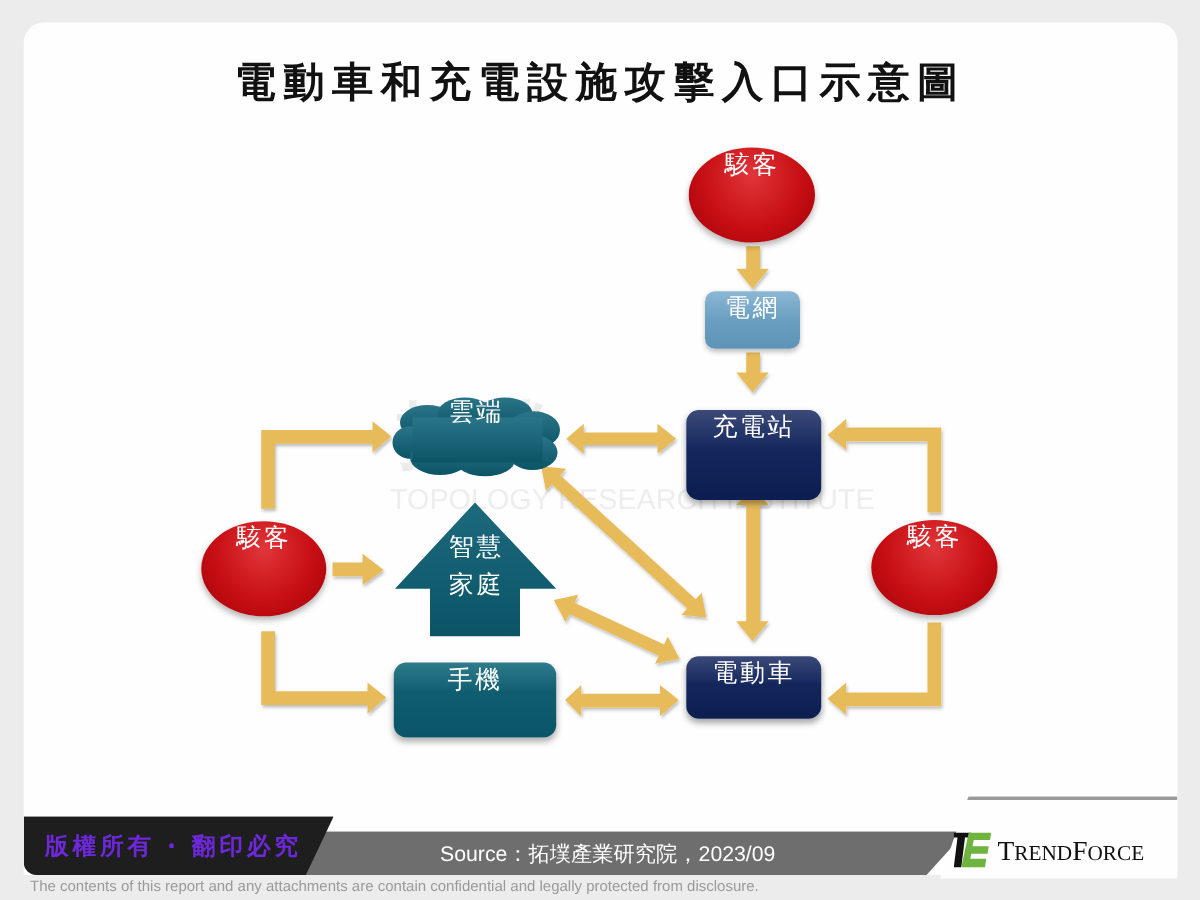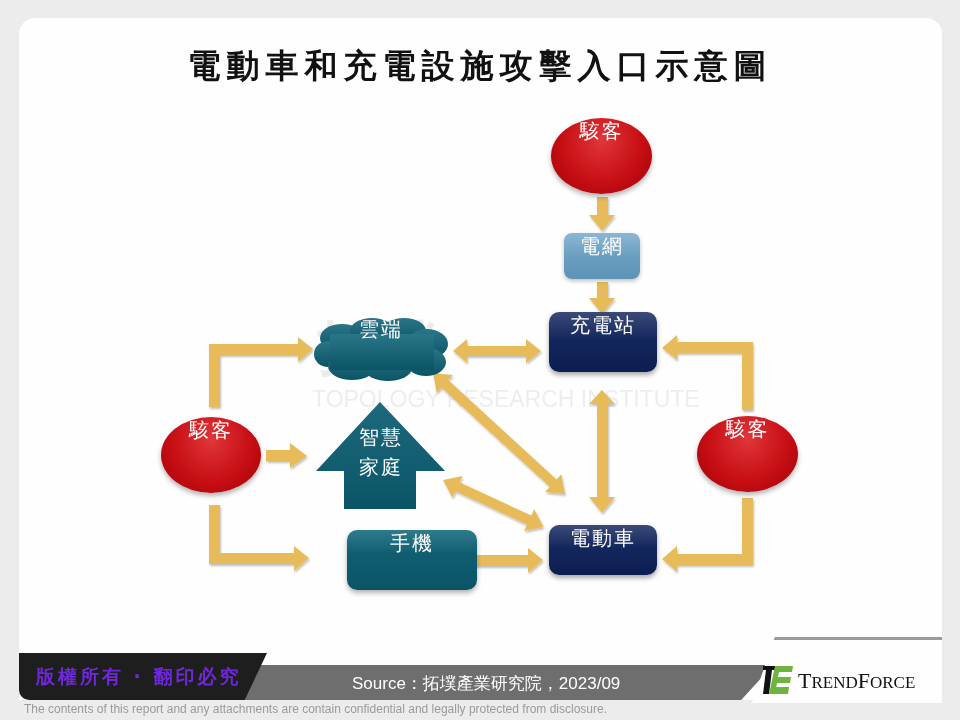--- a/index.html
+++ b/index.html
@@ -39,21 +39,20 @@
   }
   .navy {
     border-radius:10px;
     background:linear-gradient(#3b4a78 0%, #14275d 45%, #0c1d50 100%);
     box-shadow:0 3px 5px rgba(0,0,0,0.35);
   }
   .teal {
     border-radius:10px;
     background:linear-gradient(#2f7b8c 0%, #0f5e70 40%, #0a5466 100%);
     box-shadow:0 3px 5px rgba(0,0,0,0.3);
-    margin-left:32px;
   }
   .lightblue {
     border-radius:8px;
     background:linear-gradient(#8cb7d4 0%, #6a9fc0 50%, #5d93b6 100%);
     box-shadow:0 2px 4px rgba(0,0,0,0.25);
   }
   .footer-dark {
     position:absolute; left:19px; top:653px; width:248px; height:47px;
     background:#1e1e1e;
     clip-path:polygon(0 0, 100% 0, 91% 100%, 0 100%);
@@ -140,21 +139,21 @@
 </svg>
 
 <div class="node oval" style="left:551px; top:118px; width:101px; height:76px;">
   <span>駭客</span>
 </div>
 
 <div class="node lightblue" style="left:564px; top:233px; width:76px; height:46px;">
   <span>電網</span>
 </div>
 
-<div class="node navy" style="left:549px; top:312px; width:108px; height:60px;">
+<div class="node navy" style="left:549px; top:328px; width:108px; height:72px;">
   <span>充電站</span>
 </div>
 
 <div class="node" style="left:312px; top:316px; width:138px; height:66px;">
   <svg width="138" height="66" style="position:absolute;left:0;top:0">
     <defs>
       <linearGradient id="cg" x1="0" y1="0" x2="0" y2="1">
         <stop offset="0" stop-color="#2a7587"></stop>
         <stop offset="1" stop-color="#0a5466"></stop>
       </linearGradient>

